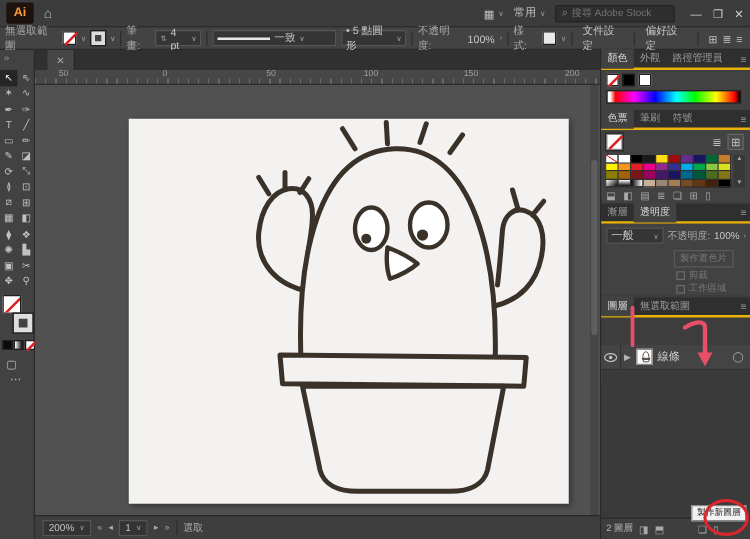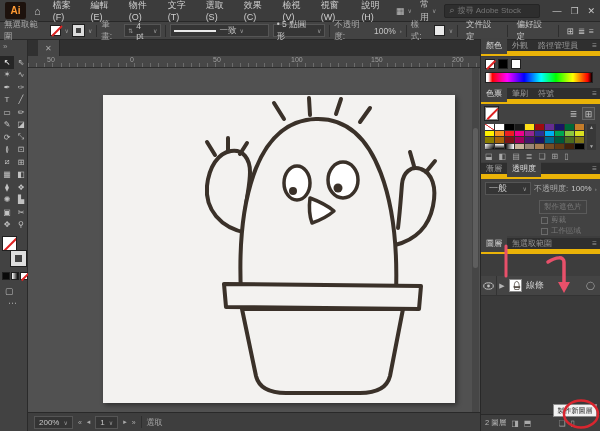--- a/index.html
+++ b/index.html
@@ -89,21 +89,21 @@
   #statusbar { position:absolute; left:28px; top:412px; width:452px; height:19px;
     background:#3e3e3e; border-top:1px solid #292929;
     display:flex; align-items:center; gap:5px; padding:0 6px; font-size:8px; }
   .sb-box { display:flex; align-items:center; gap:4px; background:#343434; border:1px solid #555;
     height:13px; padding:0 4px; color:#c6c6c6; }
   .navg { color:#aaa; font-size:7px; }
   
   #dock { position:absolute; left:480px; top:40px; width:120px; height:391px;
     background:#3d3d3d; border-left:1px solid #282828; }
   .tabs { position:absolute; left:0; width:120px; height:16px; background:#2f2f2f;
-    border-bottom:5px solid #eab308; display:flex; align-items:center; }
+    border-bottom:2px solid #eab308; display:flex; align-items:center; }
   .tab { padding:0 5px; height:16px; line-height:16px; color:#9b9b9b; font-size:8px; white-space:nowrap; }
   .tab.active { background:#424242; color:#dadada; }
   .pmenu { margin-left:auto; padding-right:4px; color:#9b9b9b; font-size:8px; }
   .pcontent { position:absolute; left:0; width:120px; background:#424242; }
   .cchip { width:10px; height:10px; border:1px solid #1f1f1f; position:relative; display:inline-block; }
   .cchip.none { background:#fff; }
   .cchip.none::after { content:""; position:absolute; left:-1px; top:3.5px; width:12px; height:1.5px;
     background:#d22; transform:rotate(-45deg); }
   .cchip.black { background:#000; } .cchip.white { background:#fff; }
   #spectrum { position:absolute; left:4px; top:15px; width:108px; height:11px; border:1px solid #222;
@@ -143,32 +143,20 @@
     border:1px solid #8a8a8a; color:#222; font-size:7px; line-height:11px; text-align:center;
     z-index:40; white-space:nowrap; overflow:hidden; }
   #annot { position:absolute; left:0; top:0; width:120px; height:391px; z-index:50; pointer-events:none; }
 </style>
 </head>
 <body>
 
 <div id="menubar">
   <div class="ai-logo">Ai</div>
   <span class="home-glyph">⌂</span>
-  <div style="display:flex">
-
-  <span class="menu">檔案(F)</span>
-      <span class="menu">編輯(E)</span>
-      <span class="menu">物件(O)</span>
-      <span class="menu">文字(T)</span>
-      <span class="menu">選取(S)</span>
-      <span class="menu">效果(C)</span>
-      <span class="menu">檢視(V)</span>
-      <span class="menu">視窗(W)</span>
-      <span class="menu">說明(H)</span>
-    </div>
   <div class="mb-right">
     <span class="mb-chip">
       <span>▦</span>
       <span class="caret">∨</span>
     </span>
     <span class="mb-chip">
       <span>常用</span>
       <span class="caret">∨</span>
     </span>
     <div class="searchbox">

